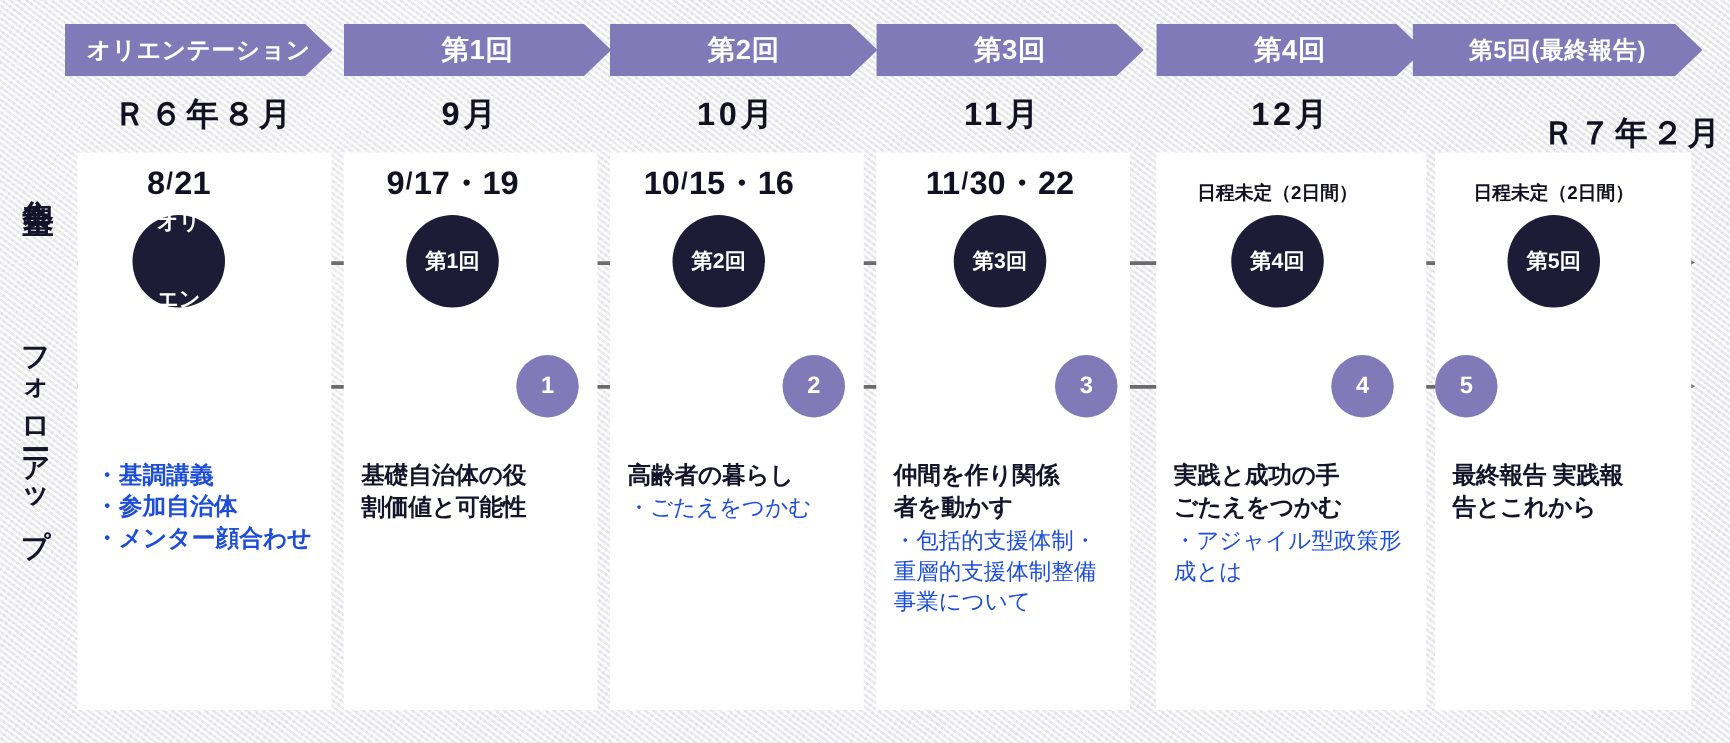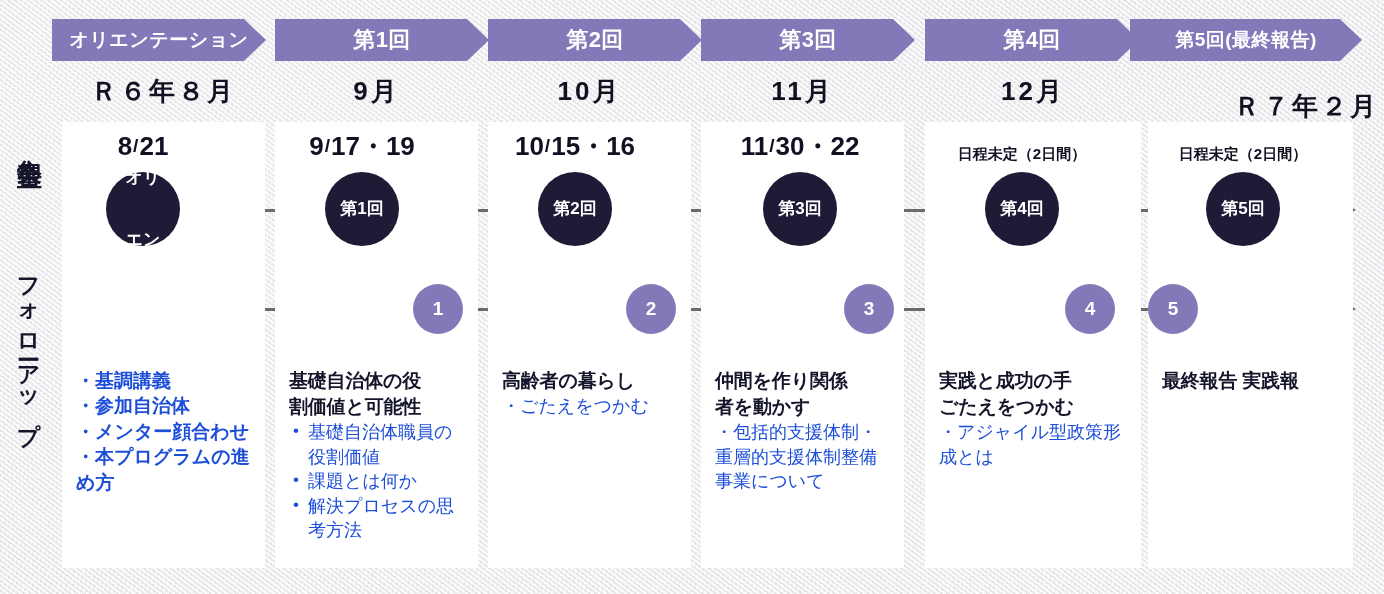--- a/index.html
+++ b/index.html
@@ -144,42 +144,36 @@
       </div>
       <div class="node-dark" style="left: 106px; top: 172px; gap: 42px;">
         <span>オリ</span>
         <span class="l2">エン</span>
       </div>
       <div class="body" style="left: 76px; top: 368px; width: 177px;">
         <ul>
           <li class="plain bold-line">・基調講義</li>
           <li class="plain bold-line">・参加自治体</li>
           <li class="plain bold-line">・メンター顔合わせ</li>
-          <li class="plain bold-line">・本プログラムの進め方</li>
         </ul>
       </div>
       <div class="card" style="left: 275px; width: 203px;"></div>
       <div class="chev" style="left: 275px; width: 214px;">第1回</div>
       <div class="month" style="left: 275px; width: 203px;">9月</div>
       <div class="date big" style="left: 252px; width: 220px; top: 133px;">
         <span>9</span>
         <span class="slash">/</span>
         <span>17・19</span>
       </div>
       <div class="node-dark" style="left: 325px; top: 172px;">
         <span>第1回</span>
       </div>
       <div class="body" style="left: 289px; top: 368px; width: 177px;">
         <div class="head">基礎自治体の役</div>
         <div class="head">割価値と可能性</div>
-        <ul>
-          <li class="dot">基礎自治体職員の役割価値</li>
-          <li class="dot">課題とは何か</li>
-          <li class="dot">解決プロセスの思考方法</li>
-        </ul>
       </div>
       <div class="card" style="left: 488px; width: 203px;"></div>
       <div class="chev" style="left: 488px; width: 214px;">第2回</div>
       <div class="month" style="left: 488px; width: 203px;">10月</div>
       <div class="date big" style="left: 465px; width: 220px; top: 133px; text-align: center;">
         <span>10</span>
         <span class="slash">/</span>
         <span>15・16</span>
       </div>
       <div class="node-dark" style="left: 538px; top: 172px;">
@@ -225,20 +219,21 @@
       </div>
       <div class="card" style="left: 1148px; width: 205px;"></div>
       <div class="chev small" style="left: 1130px; width: 232px;">第5回(最終報告)</div>
       <div class="month" style="left: 1204px; width: 205px; margin-top: 15px;">Ｒ７年２月</div>
       <div class="date sm" style="left: 1133px; width: 220px; top: 141px;">日程未定（2日間）</div>
       <div class="node-dark" style="left: 1206px; top: 172px;">
         <span>第5回</span>
       </div>
       <div class="body" style="left: 1162px; top: 368px; width: 179px;">
         <div class="head">最終報告 実践報</div>
+        <div class="head">告とこれから</div>
       </div>
       <div class="node-purple" style="left: 413px; top: 284px;">1</div>
       <div class="node-purple" style="left: 626px; top: 284px;">2</div>
       <div class="node-purple" style="left: 844px; top: 284px;">3</div>
       <div class="node-purple" style="left: 1065px; top: 284px;">4</div>
       <div class="node-purple" style="left: 1148px; top: 284px;">5</div>
     </div>
 </div>
 
 </body></html>

